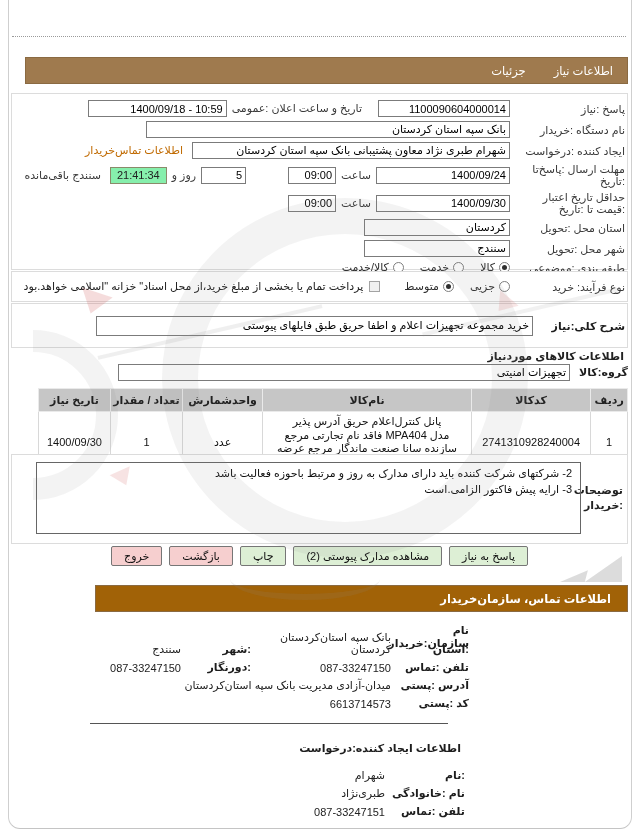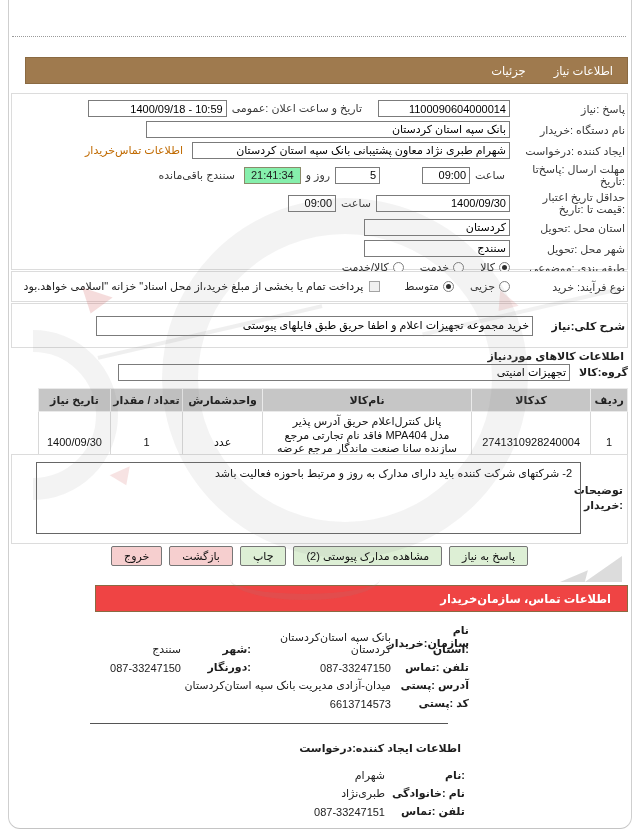--- a/index.html
+++ b/index.html
@@ -8,21 +8,21 @@
   
   .frame{position:absolute;left:8px;top:0;width:622px;height:828px;
     border-left:1px solid #cfcfcf;border-right:1px solid #cfcfcf;border-bottom:1px solid #c4c4c4;
     border-radius:0 0 12px 12px;}
   .dotline{position:absolute;left:12px;top:36px;width:614px;border-top:1px dotted #9a9a9a;}
   
   .tabbar{position:absolute;left:25px;top:57px;width:603px;height:27px;background:#9f7a4e;
     border:1px solid #8a6a42;box-sizing:border-box;display:flex;align-items:center;
     justify-content:flex-start;direction:rtl;color:#fff;}
   .tabbar .tab{padding:0 14px;font-size:11.5px;cursor:default;}
-  .bar2{position:absolute;left:95px;top:585px;width:533px;height:27px;background:#ef4444;
+  .bar2{position:absolute;left:95px;top:585px;width:533px;height:27px;background:#a16207;
     border:1px solid #8a6a42;box-sizing:border-box;display:flex;align-items:center;direction:rtl;
     color:#fff;font-weight:bold;font-size:11.5px;}
   .bar2 span{padding-right:16px;}
   
   .panel{position:absolute;left:11px;width:617px;border:1px solid #dcdcdc;background:#fff;box-sizing:border-box;}
   .p1{top:93px;height:177px;padding-top:6px;}
   .p2{top:271px;height:31px;display:flex;align-items:center;}
   .p3{top:303px;height:45px;display:flex;align-items:center;}
   .row{display:flex;align-items:center;direction:rtl;padding-right:2px;margin-bottom:4px;}
   .lblcol{width:115px;min-width:115px;text-align:right;color:#3a3a3a;line-height:12px;padding-left:4px;box-sizing:border-box;}
@@ -117,20 +117,21 @@
     <div class="row">
       <div class="lblcol">ایجاد کننده :درخواست</div>
       <input class="ibox fa" style="width: 318px;" readonly="" dir="rtl" value="شهرام طبری نژاد معاون پشتیبانی بانک سپه استان کردستان">
       <span class="link">اطلاعات تماس‌خریدار</span>
     </div>
     <div class="row">
       <div class="lblcol">
         <div>مهلت ارسال :پاسخ‌تا</div>
         <div>:تاریخ</div>
       </div>
+      <input class="ibox num" style="width: 134px;" readonly="" dir="ltr" value="1400/09/24">
       <span class="inlbl">ساعت</span>
       <input class="ibox num" style="width: 48px;" readonly="" dir="ltr" value="09:00">
       <input class="ibox num" style="width: 45px; margin-right: 42px;" readonly="" dir="ltr" value="5">
       <span class="inlbl">روز و</span>
       <span class="timer">21:41:34</span>
       <span class="inlbl">سنندج باقی‌مانده</span>
     </div>
     <div class="row">
       <div class="lblcol">
         <div>حداقل تاریخ اعتبار</div>
@@ -212,20 +213,21 @@
     </tbody>
   </table>
 
   <div class="panel notes">
     <div class="nlabel">
       <div>توضیحات</div>
       <div>:خریدار</div>
     </div>
     <div class="nbox">
       <div class="nline">2- شرکتهای شرکت کننده باید دارای مدارک به روز و مرتبط باحوزه فعالیت باشد</div>
+      <div class="nline">3- ارایه پیش فاکتور الزامی.است</div>
     </div>
   </div>
 
   <div class="btnrow">
     <button class="b bgreen">پاسخ به نیاز</button>
     <button class="b bgreen">مشاهده مدارک پیوستی (2)</button>
     <button class="b bgreen">چاپ</button>
     <button class="b bpink">بازگشت</button>
     <button class="b bpink">خروج</button>
   </div>

